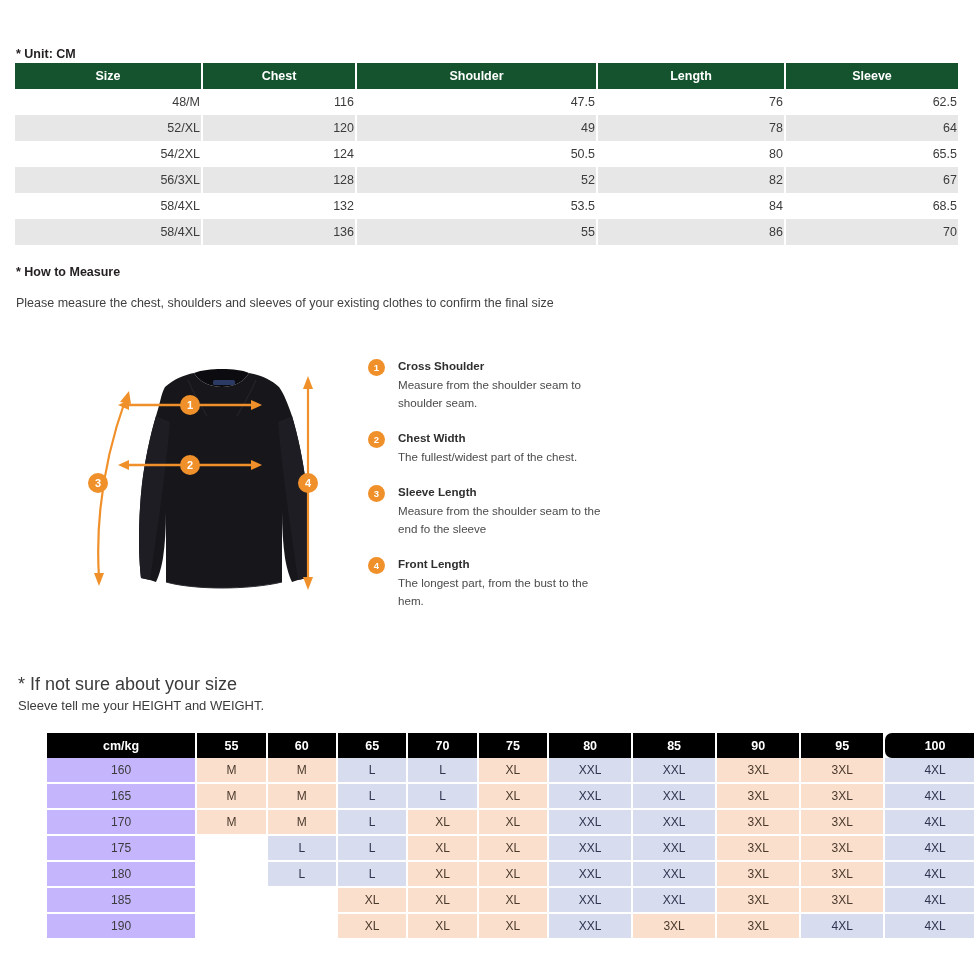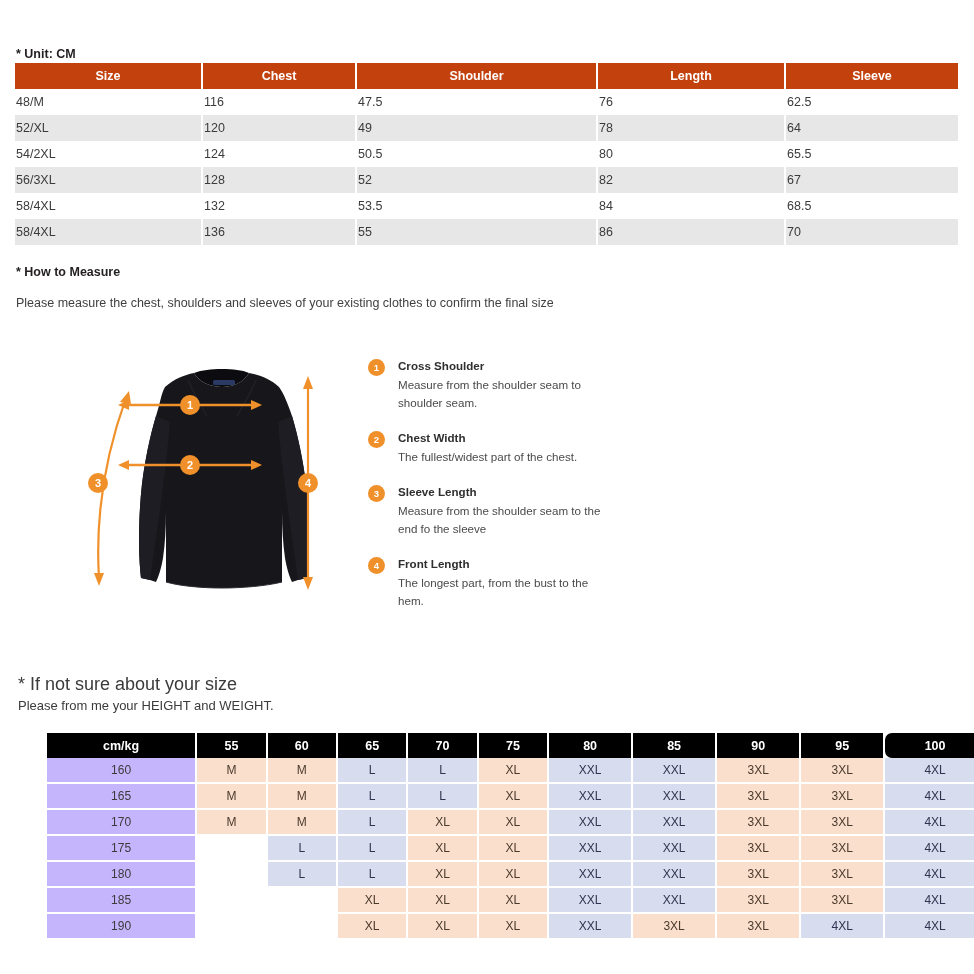--- a/index.html
+++ b/index.html
@@ -34,35 +34,35 @@
 
   
   .sizetable {
     position: absolute;
     left: 15px; top: 63px;
     width: 943px;
     border-collapse: collapse;
     table-layout: fixed;
   }
   .sizetable th {
-    background: #c2410c;
+    background: #14532d;
     color: #ffffff;
     font-size: 12.5px;
     font-weight: bold;
     height: 26px;
     border-right: 2px solid #ffffff;
     text-align: center;
     vertical-align: middle;
   }
   .sizetable th:last-child { border-right: none; }
   .sizetable td {
     height: 26px;
     font-size: 12.5px;
     color: #3b3b3b;
-    text-align: left;
+    text-align: right;
     vertical-align: middle;
     border-right: 2px solid #ffffff;
     background: #ffffff;
   }
   .sizetable td:last-child { border-right: none; }
   .sizetable tr.alt td { background: #e7e7e7; }
 
   
   .illus { position: absolute; left: 70px; top: 360px; width: 270px; height: 250px; }
   .illus svg { display: block; }
@@ -305,21 +305,21 @@
         <div class="mdesc">Measure from the shoulder seam to the end fo the sleeve</div>
       </div>
       <div class="mitem">
         <div class="badge">4</div>
         <div class="mtitle">Front Length</div>
         <div class="mdesc">The longest part, from the bust to the hem.</div>
       </div>
     </div>
 
   <div id="notsure-head">* If not sure about your size</div>
-  <div id="notsure-sub">Please from me your HEIGHT and WEIGHT.</div>
+  <div id="notsure-sub">Sleeve tell me your HEIGHT and WEIGHT.</div>
 
   <table class="matrix" id="matrix-table">
     <colgroup id="matrix-cols">
         <col style="width: 143px;">
         <col style="width: 67px;">
         <col style="width: 67px;">
         <col style="width: 67px;">
         <col style="width: 67px;">
         <col style="width: 67px;">
         <col style="width: 80px;">

